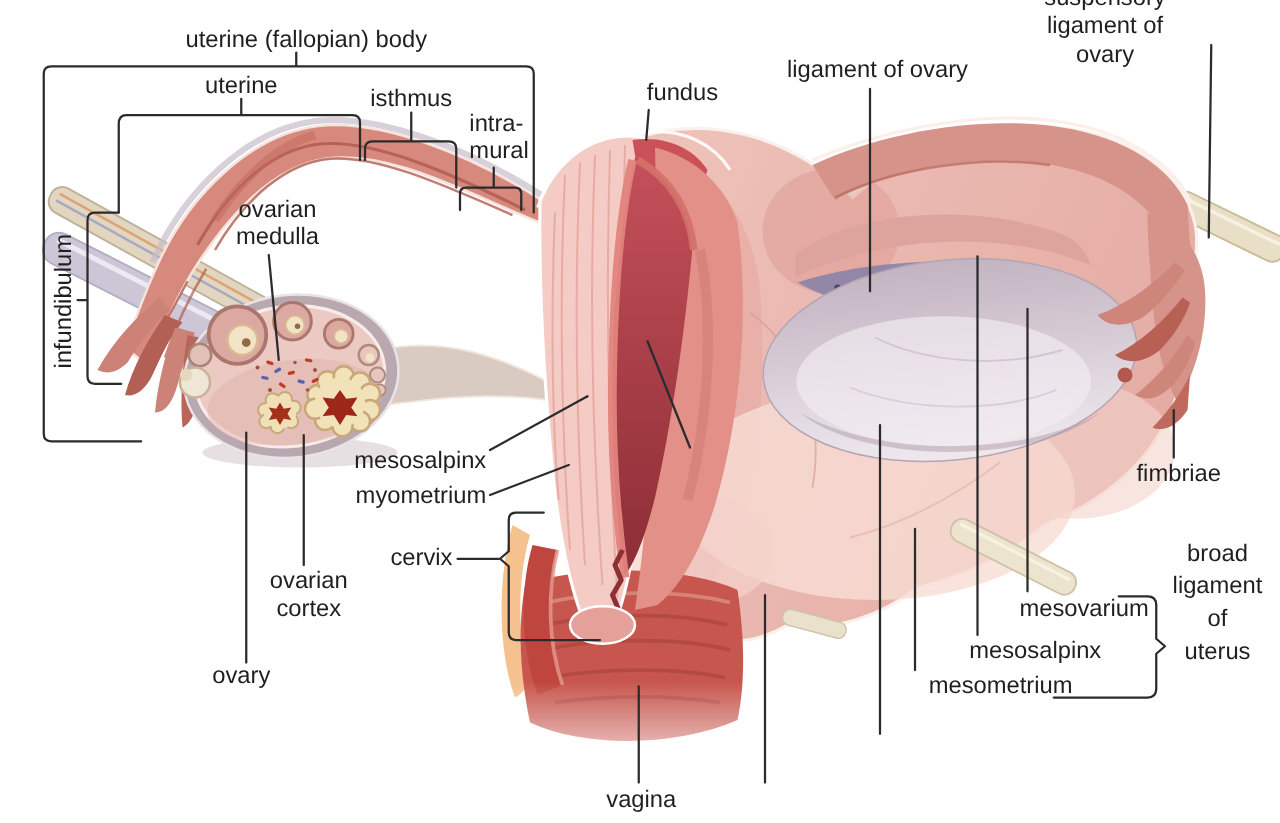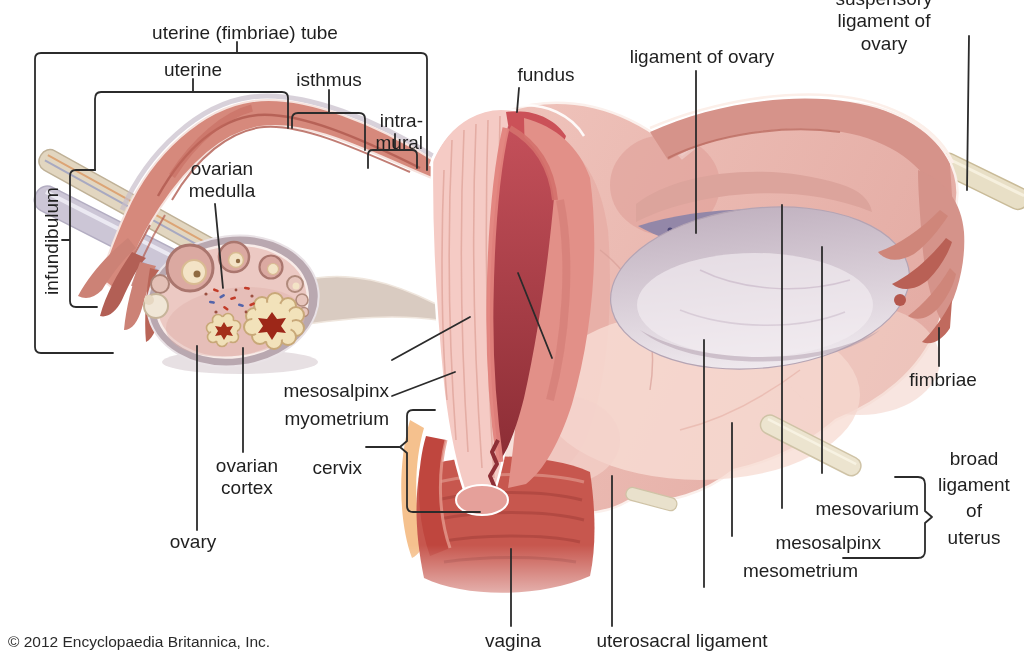--- a/index.html
+++ b/index.html
@@ -1,21 +1,21 @@
 <!DOCTYPE html>
 <html><head>
 <meta charset="utf-8">
 <style>
   html,body{margin:0;padding:0;background:#fff;}
   .stage{position:relative;width:1024px;height:658px;background:#fff;overflow:hidden;
          font-family:"Liberation Sans",sans-serif;}
   .stage svg{position:absolute;left:0;top:0;}
   .lbl{position:absolute;font-size:19px;line-height:1.18;color:#1f1f1f;
        white-space:pre-line;text-align:center;transform:translate(-50%,-50%);}
-  .lbl.ralign{transform:translateY(-50%);text-align:right;margin-top:21px;}
+  .lbl.ralign{transform:translateY(-50%);text-align:left;}
   .lbl.rot{transform:translate(-50%,-50%) rotate(-90deg);}
   .lbl.loose{line-height:1.38;}
   .copyright{position:absolute;font-size:15.5px;color:#2a2a2a;transform:translateY(-50%);
              white-space:nowrap;}
 </style>
 </head>
 <body>
 
 <div class="stage">
 
@@ -266,41 +266,39 @@
     <path d="M 939,328 L 939,366"></path>
     <path d="M 822,247 L 822,473"></path>
     <path d="M 782,205 L 782,508"></path>
     <path d="M 732,423 L 732,536"></path>
     <path d="M 704,340 L 704,587"></path>
     <path d="M 612,476 L 612,626"></path>
     <path d="M 511,549 L 511,626"></path>
   </g>
 </svg>
 
-<div class="lbl" style="left:245px;top:33px">uterine (fimbriae) tube</div>
+<div class="lbl" style="left:245px;top:33px">uterine (fallopian) body</div>
 <div class="lbl" style="left:193px;top:70px">uterine</div>
 <div class="lbl" style="left:329px;top:80px">isthmus</div>
 <div class="lbl ralign" style="right:601px;top:111px">intra-
 mural</div>
 <div class="lbl" style="left:546px;top:75px">fundus</div>
 <div class="lbl" style="left:702px;top:57px">ligament of ovary</div>
 <div class="lbl" style="left:884px;top:22px">suspensory ligament of ovary</div>
 <div class="lbl rot" style="left:52px;top:241px">infundibulum</div>
 <div class="lbl" style="left:222px;top:180px">ovarian
 medulla</div>
 <div class="lbl ralign" style="right:635px;top:370px">mesosalpinx</div>
 <div class="lbl ralign" style="right:635px;top:398px">myometrium</div>
 <div class="lbl ralign" style="right:662px;top:447px">cervix</div>
 <div class="lbl" style="left:247px;top:477px">ovarian
 cortex</div>
 <div class="lbl" style="left:193px;top:542px">ovary</div>
 <div class="lbl" style="left:943px;top:380px">fimbriae</div>
 <div class="lbl ralign" style="right:105px;top:488px">mesovarium</div>
 <div class="lbl ralign" style="right:143px;top:522px">mesosalpinx</div>
 <div class="lbl ralign" style="right:166px;top:550px">mesometrium</div>
-<div class="lbl loose" style="left:974px;top:498px">broad
+<div class="lbl loose" style="left:974px;top:483px">broad
 ligament
 of uterus</div>
-<div class="lbl" style="left:682px;top:641px">uterosacral ligament</div>
 <div class="lbl" style="left:513px;top:641px">vagina</div>
-<div class="copyright" style="left:8px;top:642px">© 2012 Encyclopaedia Britannica, Inc.</div>
 
 </div>
 
 </body></html>

